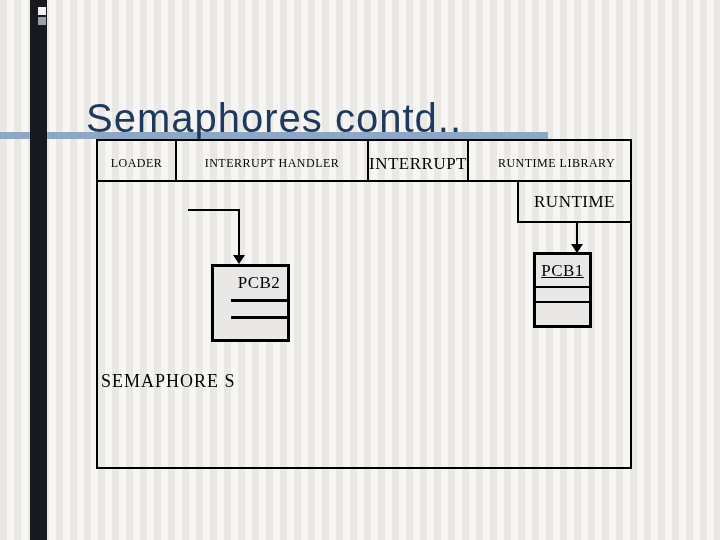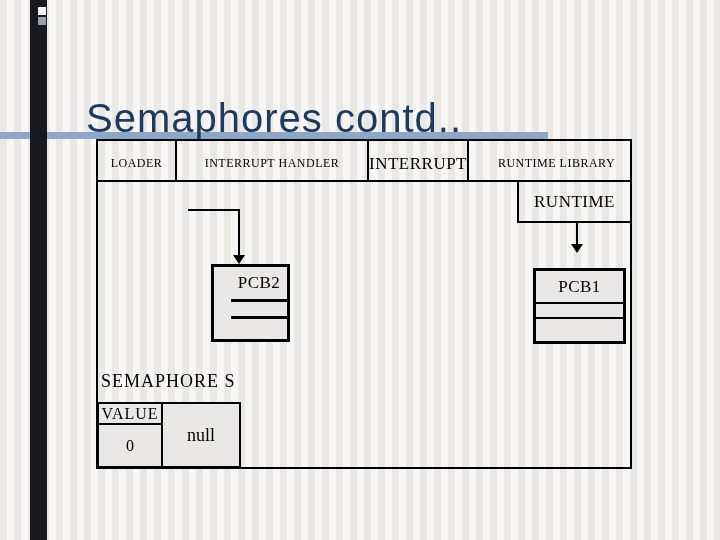--- a/index.html
+++ b/index.html
@@ -49,21 +49,21 @@
   .conn-h{left:188px;top:209px;width:52px;height:2px;}
   .conn-v{left:238px;top:209px;width:2px;height:47px;}
   .run-v{left:576px;top:221px;width:2px;height:24px;}
   .arrowhead{position:absolute;width:0;height:0;
     border-left:6px solid transparent;border-right:6px solid transparent;
     border-top:9px solid #000;}
   .ah1{left:233px;top:255px;}
   .ah2{left:571px;top:244px;}
   .pcb{display:flex;flex-direction:column;background:#e9e8e6;border-width:3px;}
   .pcb2{left:211px;top:264px;width:79px;height:78px;padding-left:17px;}
-  .pcb1{left:533px;top:268px;width:93px;height:76px;}
+  .pcb1{left:533px;top:252px;width:59px;height:76px;text-decoration:underline;}
   .pcb .label{display:flex;align-items:center;justify-content:center;
     font-size:17px;letter-spacing:0.5px;border-bottom:3px solid #000;}
   .pcb2 .label{height:32px;}
   .pcb1 .label{height:31px;border-bottom-width:2px;}
   .pcb .mid{border-bottom:3px solid #000;}
   .pcb2 .mid{height:14px;}
   .pcb1 .mid{height:13px;border-bottom-width:2px;}
   .pcb .bot{flex:1;}
   .semtitle{position:absolute;left:101px;top:371px;
     font-size:18px;letter-spacing:1px;white-space:nowrap;}
@@ -116,22 +116,15 @@
     </div>
 
     <div class="box pcb pcb1">
       <div class="label">PCB1</div>
       <div class="mid"></div>
       <div class="bot"></div>
     </div>
 
     <div class="semtitle">SEMAPHORE S</div>
 
-    <div class="box vtable">
-      <div class="vcol">
-        <div class="vhead">VALUE</div>
-        <div class="vval">0</div>
-      </div>
-      <div class="ncol">null</div>
-    </div>
 
   </div>
 </div>
 
 </body></html>

